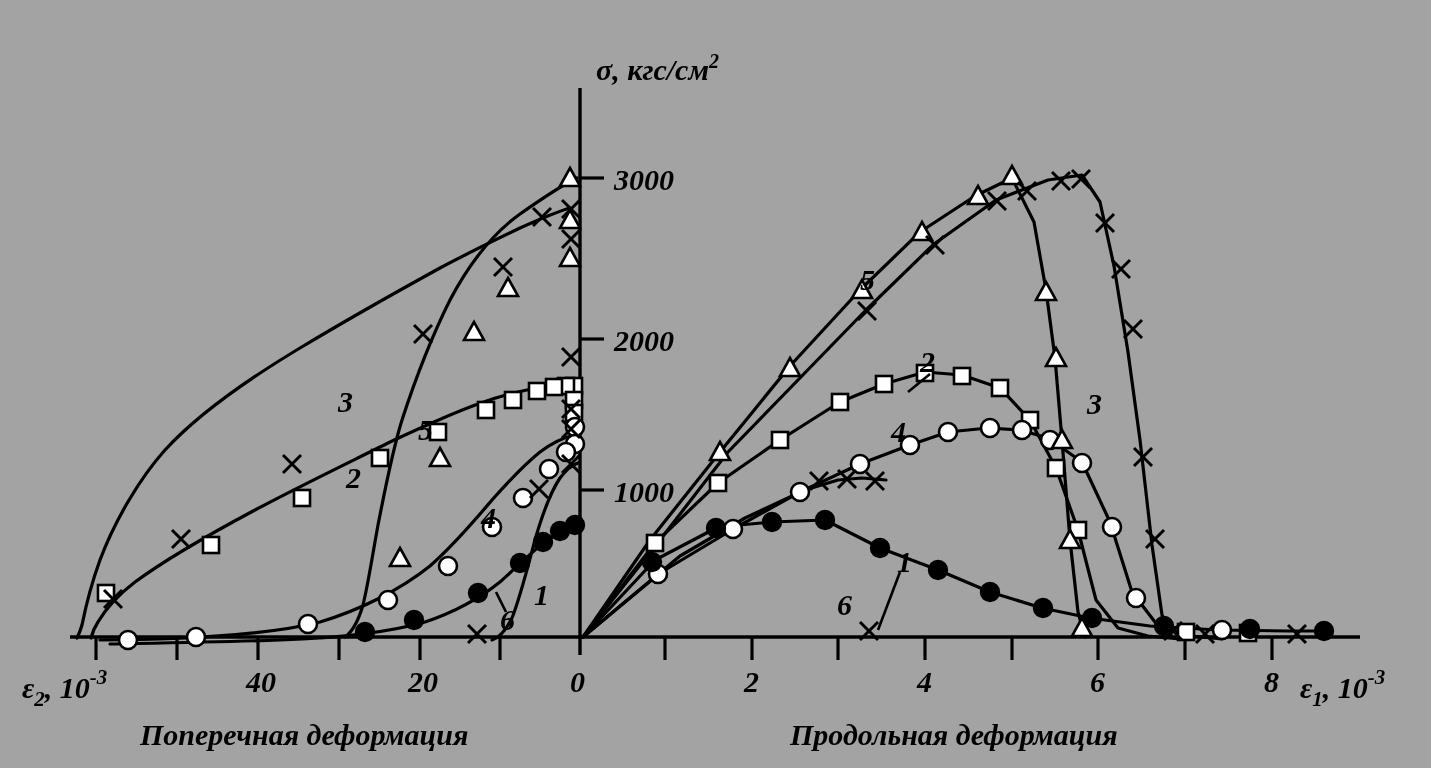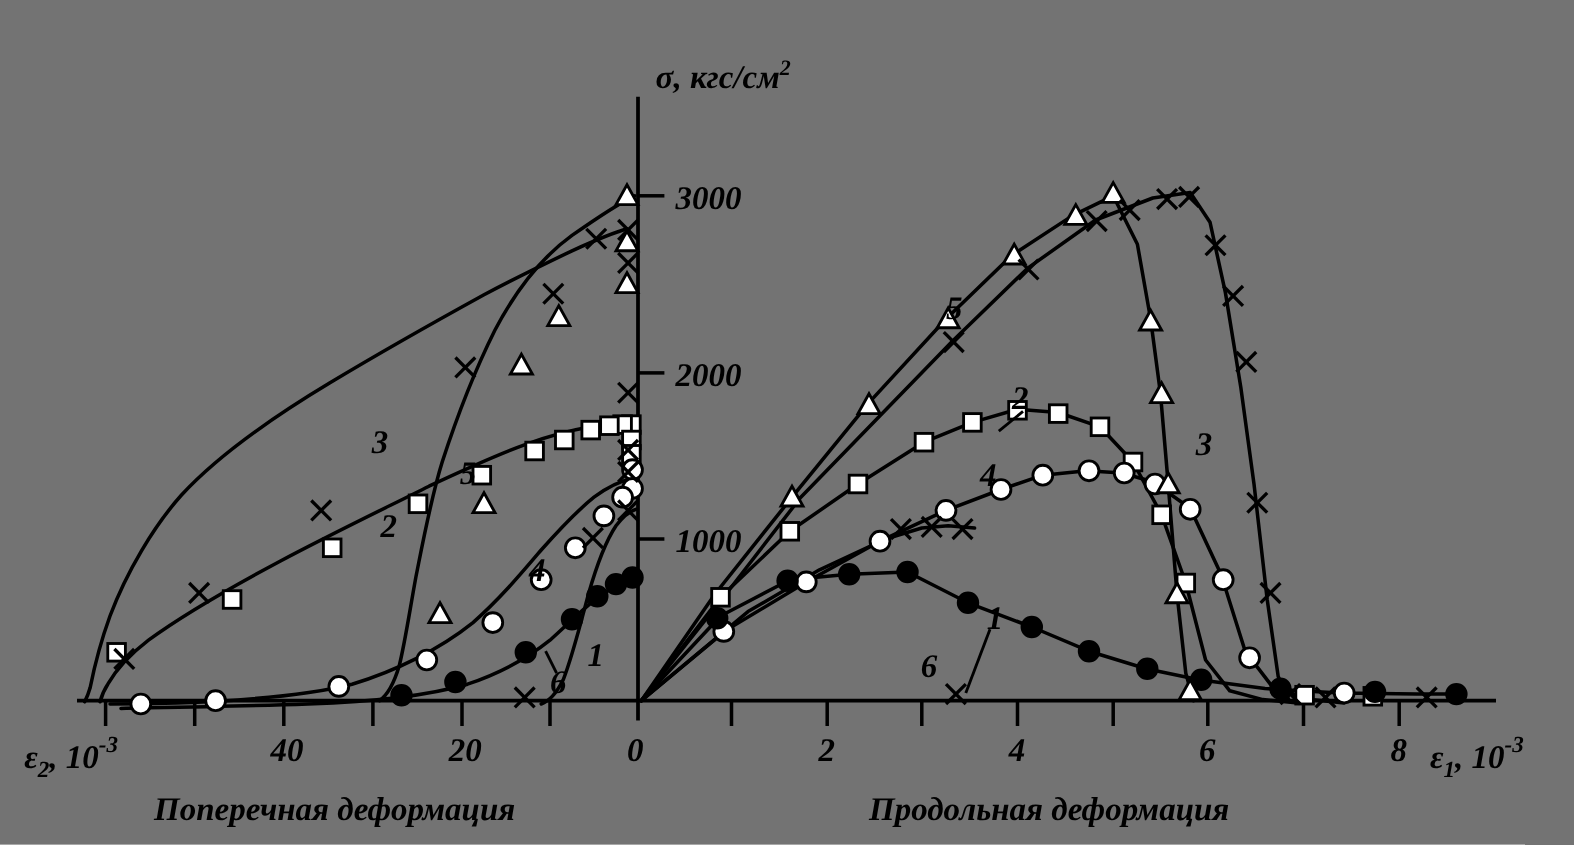--- a/index.html
+++ b/index.html
@@ -1,17 +1,17 @@
 <!DOCTYPE html>
 <html><head>
 <meta charset="utf-8">
 <style>
   html,body{margin:0;padding:0;background:#fff;}
   body{width:1431px;height:768px;font-family:"Liberation Serif",serif;overflow:hidden;}
-  #root{position:relative;width:1431px;height:768px;background:#737373;}
+  #root{position:relative;width:1431px;height:768px;background:#a3a3a3;}
   svg{display:block;}
   .tick-label{font-family:"Liberation Serif",serif;font-style:italic;font-weight:bold;font-size:30px;fill:#000;}
   .curve-id{font-family:"Liberation Serif",serif;font-style:italic;font-weight:bold;font-size:30px;fill:#000;}
   .caption{font-family:"Liberation Serif",serif;font-style:italic;font-weight:bold;font-size:30px;fill:#000;}
   .yunit{font-family:"Liberation Serif",serif;font-style:italic;font-weight:bold;font-size:30px;fill:#000;}
   .curve{fill:none;stroke:#000;stroke-width:3.2;stroke-linejoin:round;stroke-linecap:round;}
   .axisline{stroke:#000;stroke-width:3.4;}
   .tick{stroke:#000;stroke-width:3.2;}
   .mk{stroke:#000;stroke-width:2.6;fill:#fff;}
   .mk-filled{stroke:#000;stroke-width:2.4;fill:#000;}

